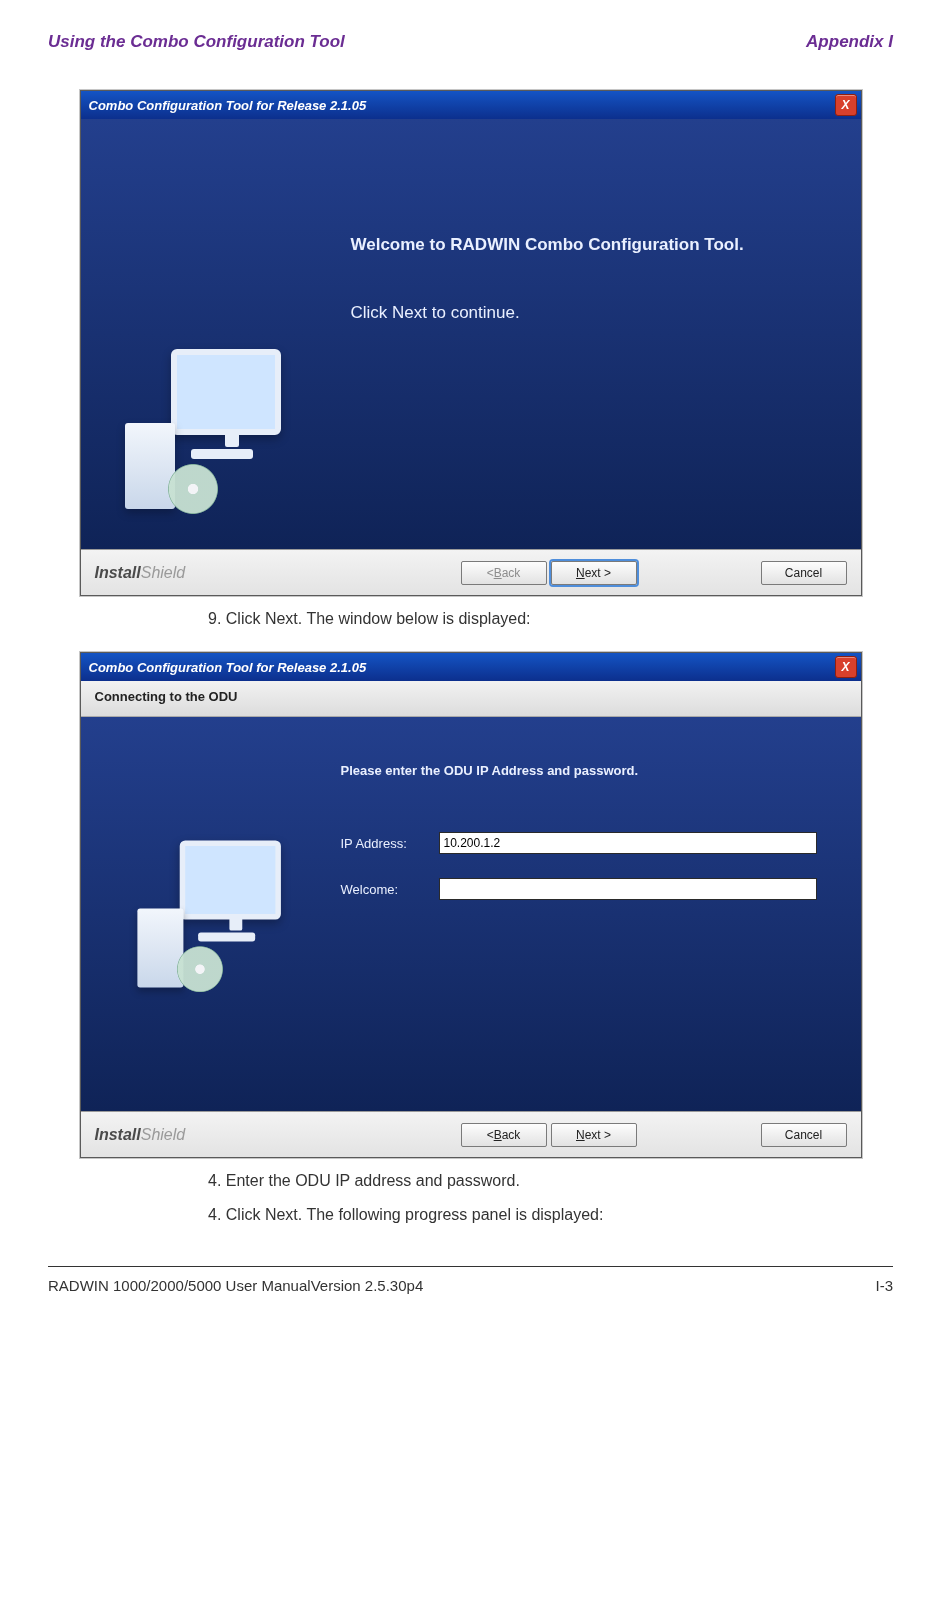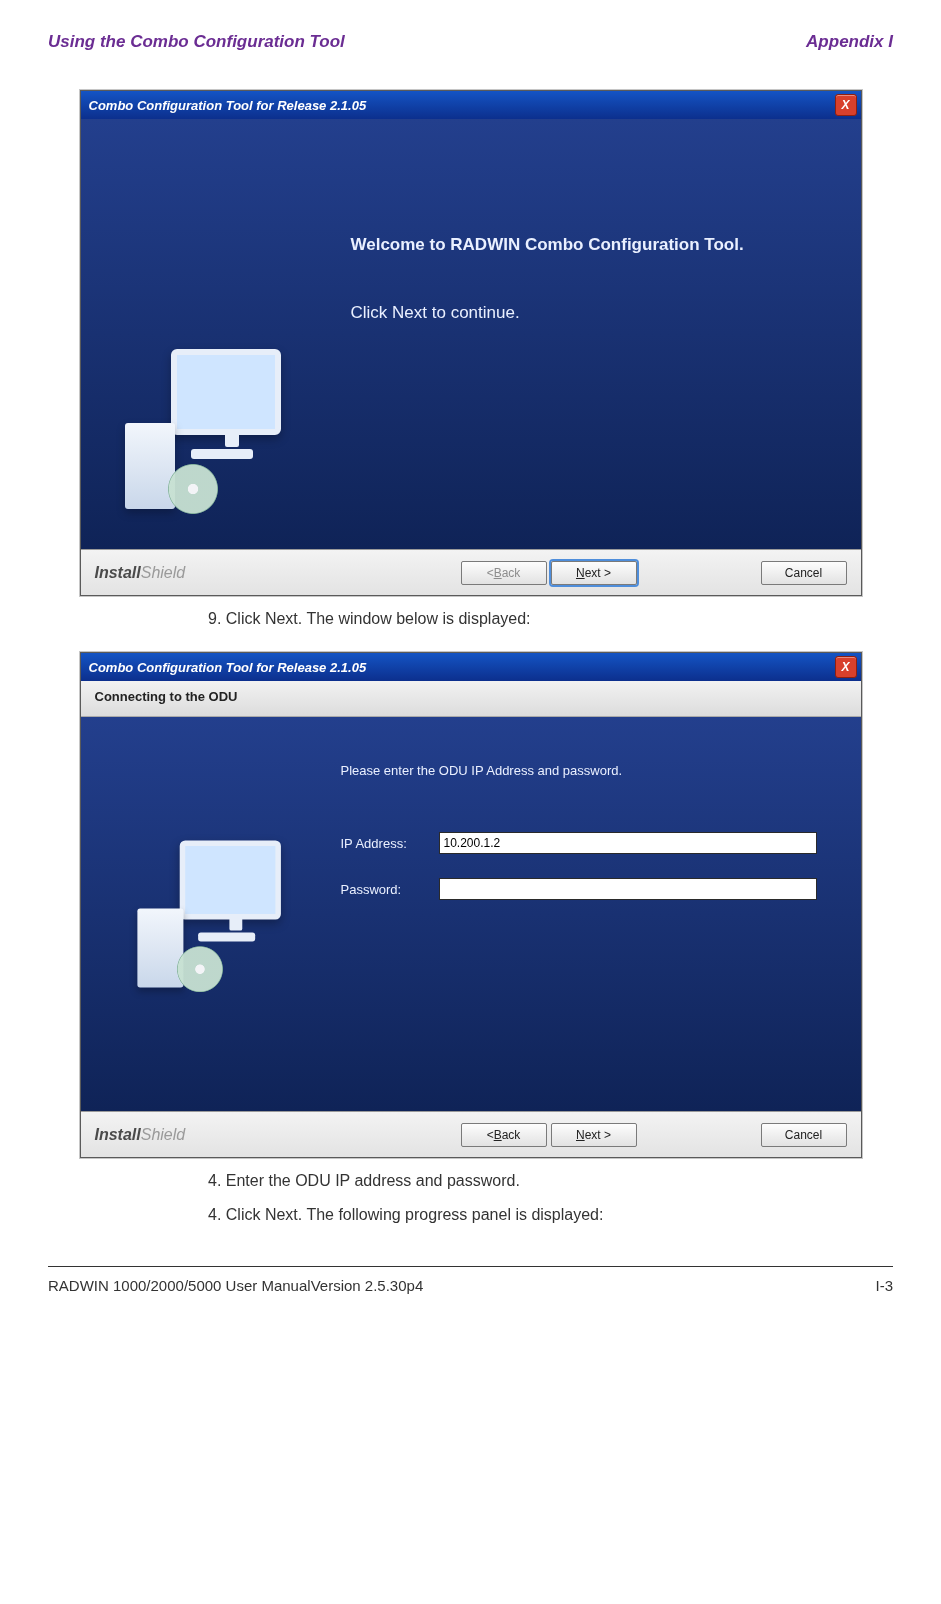--- a/index.html
+++ b/index.html
@@ -16,21 +16,21 @@
 .body-connect .left{width:260px;display:flex;align-items:center;justify-content:center}
 .illus{position:relative;width:168px;height:168px}
 .monitor{position:absolute;right:8px;top:4px;width:110px;height:86px;background:#cfe5ff;border:6px solid #e7eef9;border-radius:6px;box-shadow:0 4px 10px rgba(0,0,0,.28)}
 .monitor::after{content:"";position:absolute;width:14px;height:18px;background:#e7eef9;bottom:-18px;left:48px;border-radius:2px}
 .mbase{position:absolute;right:36px;top:104px;width:62px;height:10px;background:#e7eef9;border-radius:3px}
 .tower{position:absolute;left:4px;bottom:4px;width:50px;height:86px;background:linear-gradient(180deg,#f2f6fc,#c9d7ea);border-radius:3px;box-shadow:0 4px 8px rgba(0,0,0,.25)}
 .cd{position:absolute;left:44px;bottom:-4px;width:56px;height:56px;border-radius:50%;background:radial-gradient(circle,#fff 12%,#c7e1d2 14%,#c7e1d2 60%,#8ab7a0 62%,transparent 64%);opacity:.95}
 .right-text{flex:1;padding:116px 36px 0 22px;color:#eaf0ff;font-size:17px}
 .right-text .msg1{font-weight:600;margin-bottom:48px}
 .form-area{flex:1;padding:46px 44px 0 0;color:#eaf0ff;font-size:13px}
-.form-area .prompt{margin-bottom:54px;font-weight:400}
+.form-area .prompt{margin-bottom:54px;font-weight:700}
 .frow{display:flex;align-items:center;margin-bottom:24px}
 .frow .lbl{width:98px}
 .frow input{flex:1;height:22px;border:1px solid #2a2a2a;background:#fff;font-size:12px;padding:0 4px}
 .footer{height:46px;background:linear-gradient(180deg,#f3f3f3,#e3e3e3);border-top:1px solid #9a9a9a;display:flex;align-items:center;padding:0 14px}
 .footer .install{font-family:"Trebuchet MS",sans-serif;font-weight:700;font-style:italic;color:#4a4a4a;font-size:16px}
 .footer .install .shield{color:#9a9a9a;font-weight:400}
 .footer .spacer{flex:1}
 .btn{width:86px;height:24px;border:1px solid #7a7a7a;background:linear-gradient(180deg,#fdfdfd,#e2e2e2);font-size:12px;margin-left:4px;color:#222;display:flex;align-items:center;justify-content:center;border-radius:2px}
 .btn.disabled{color:#8d8d8d}
 .btn.default{box-shadow:0 0 0 2px #4f8edb}
@@ -99,21 +99,21 @@
           <div class="cd"></div>
         </div>
       </div>
       <div class="form-area">
         <div class="prompt">Please enter the ODU IP Address and password.</div>
         <div class="frow">
           <div class="lbl">IP Address:</div>
           <input type="text" value="10.200.1.2" style="">
         </div>
         <div class="frow">
-          <div class="lbl">Password:</div>
+          <div class="lbl">Welcome:</div>
           <input type="password" value="" style="">
         </div>
       </div>
     </div>
     <div class="footer">
       <span class="install">
         <span>Install</span><span class="shield">Shield</span>
       </span>
       <div class="spacer"></div>
       <div class="btn">&lt; <span class="u">B</span>ack</div>

